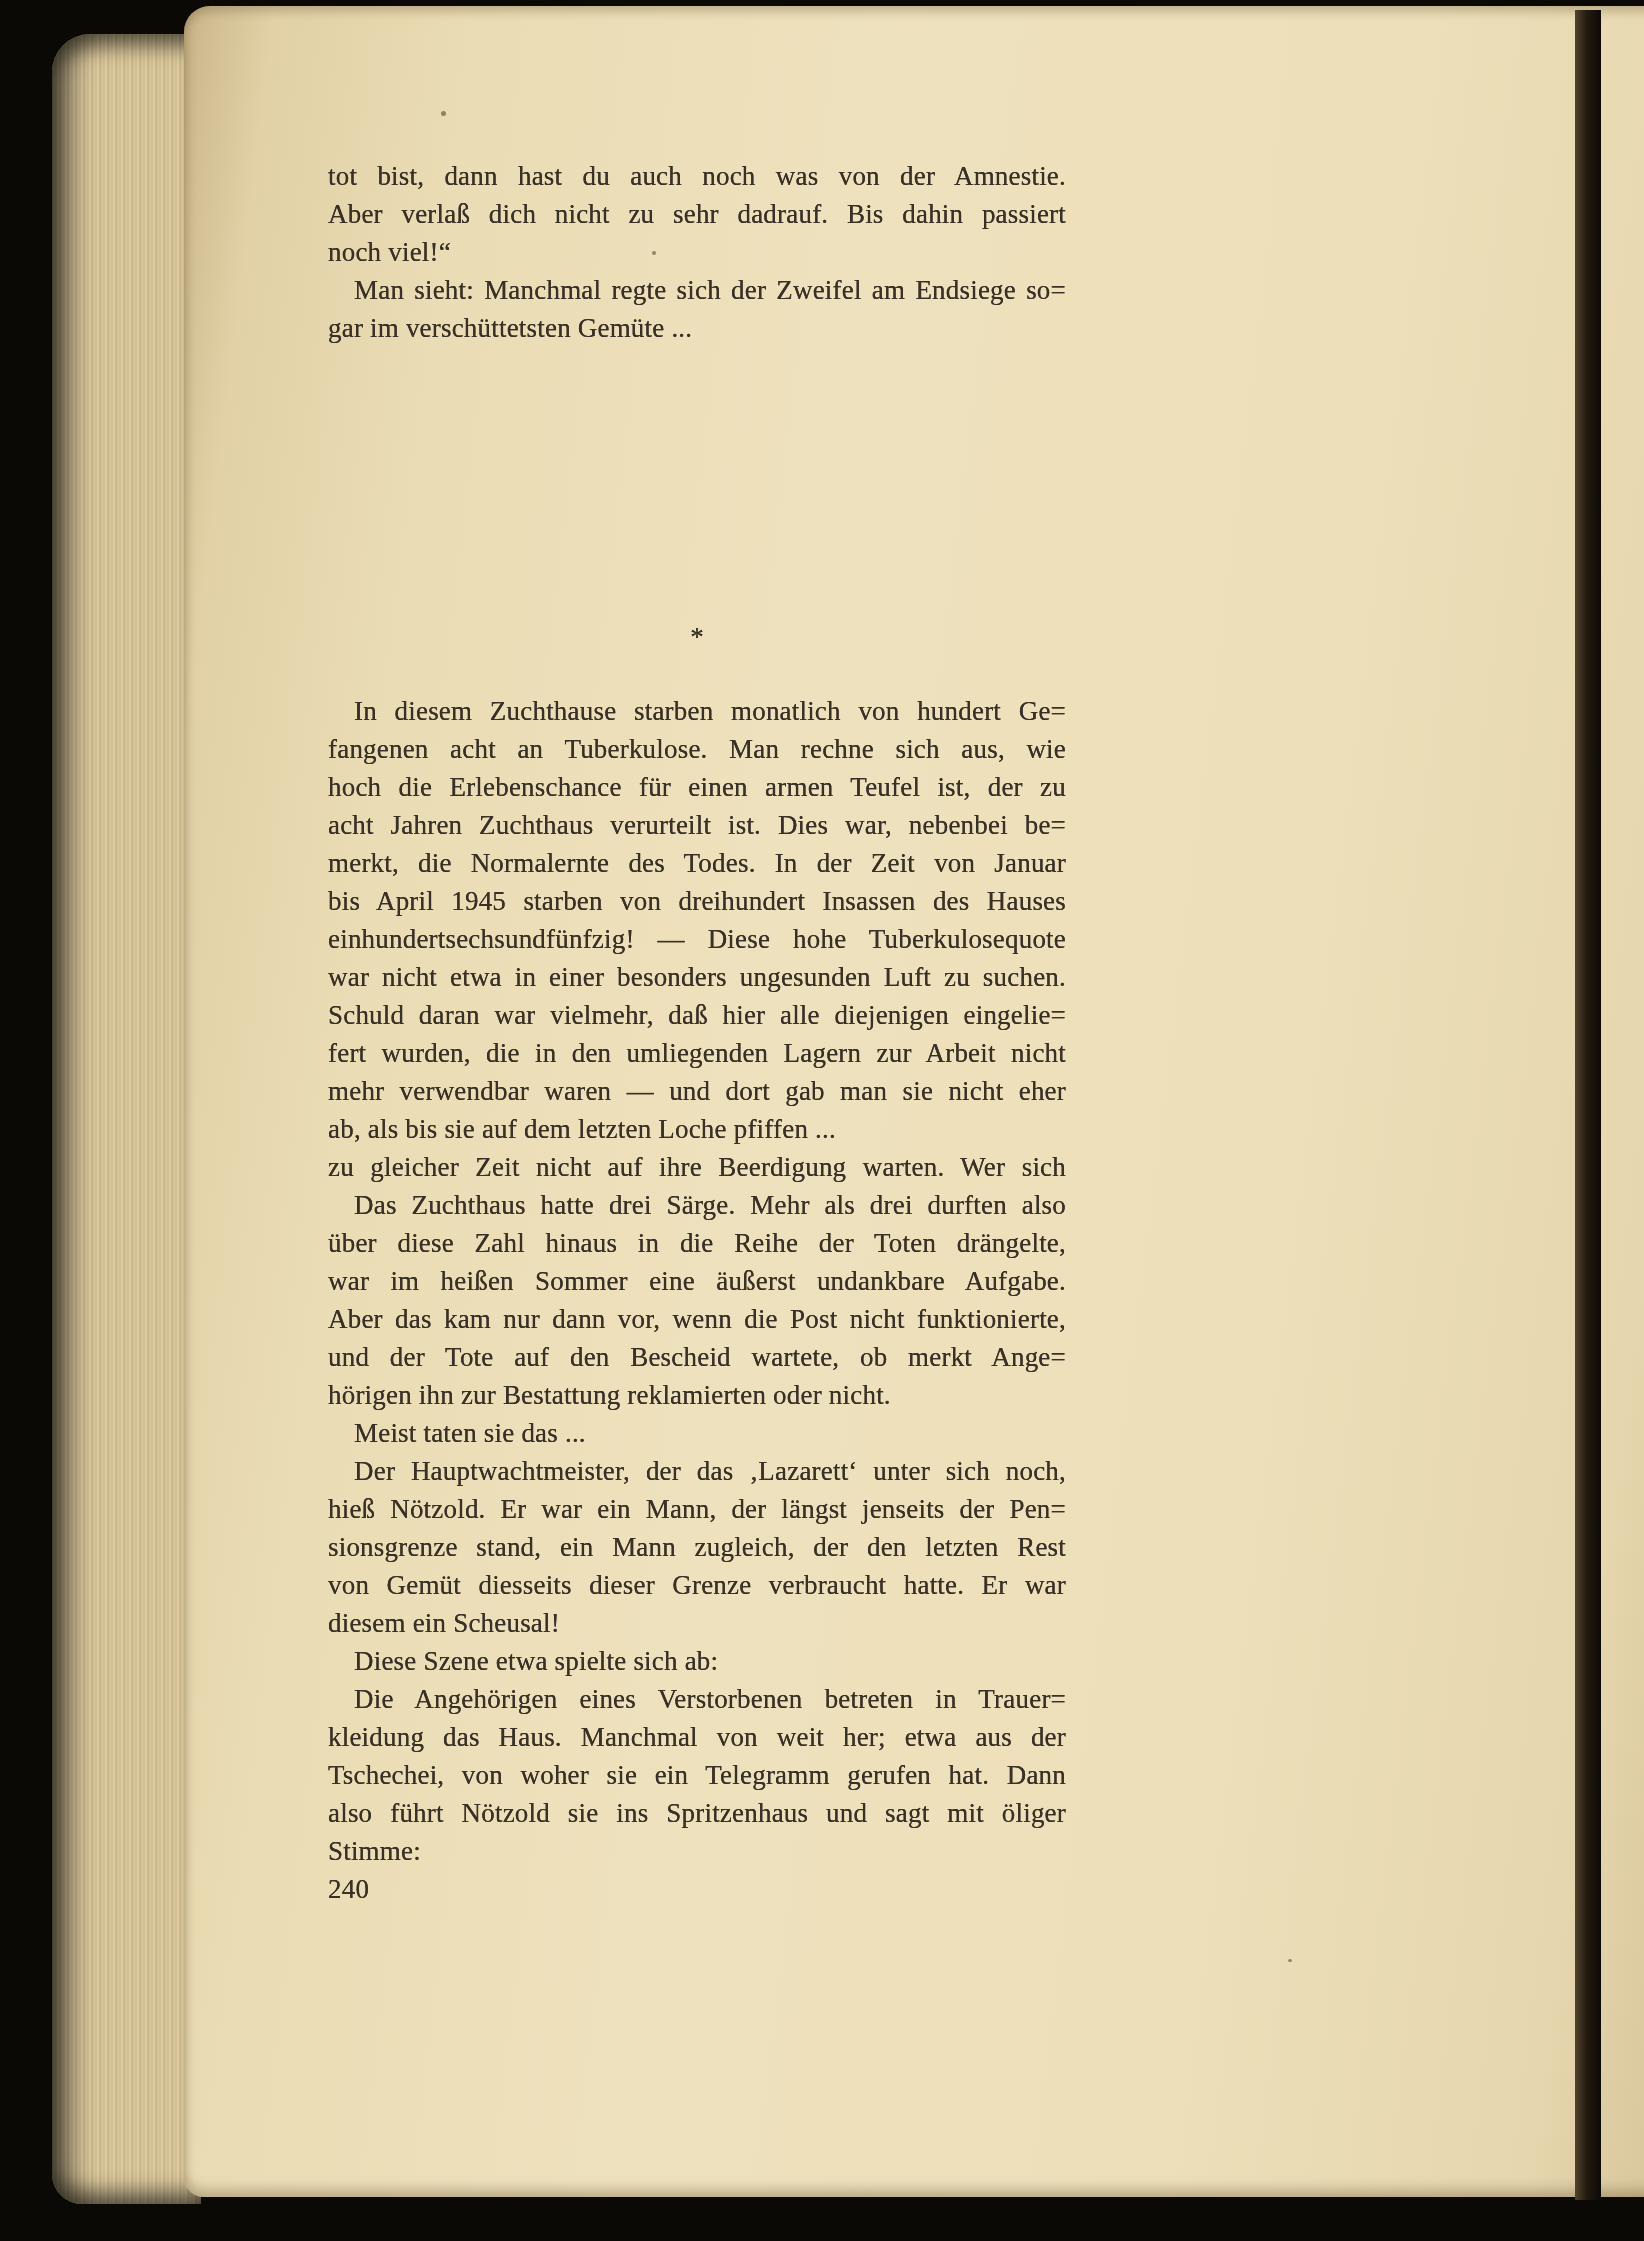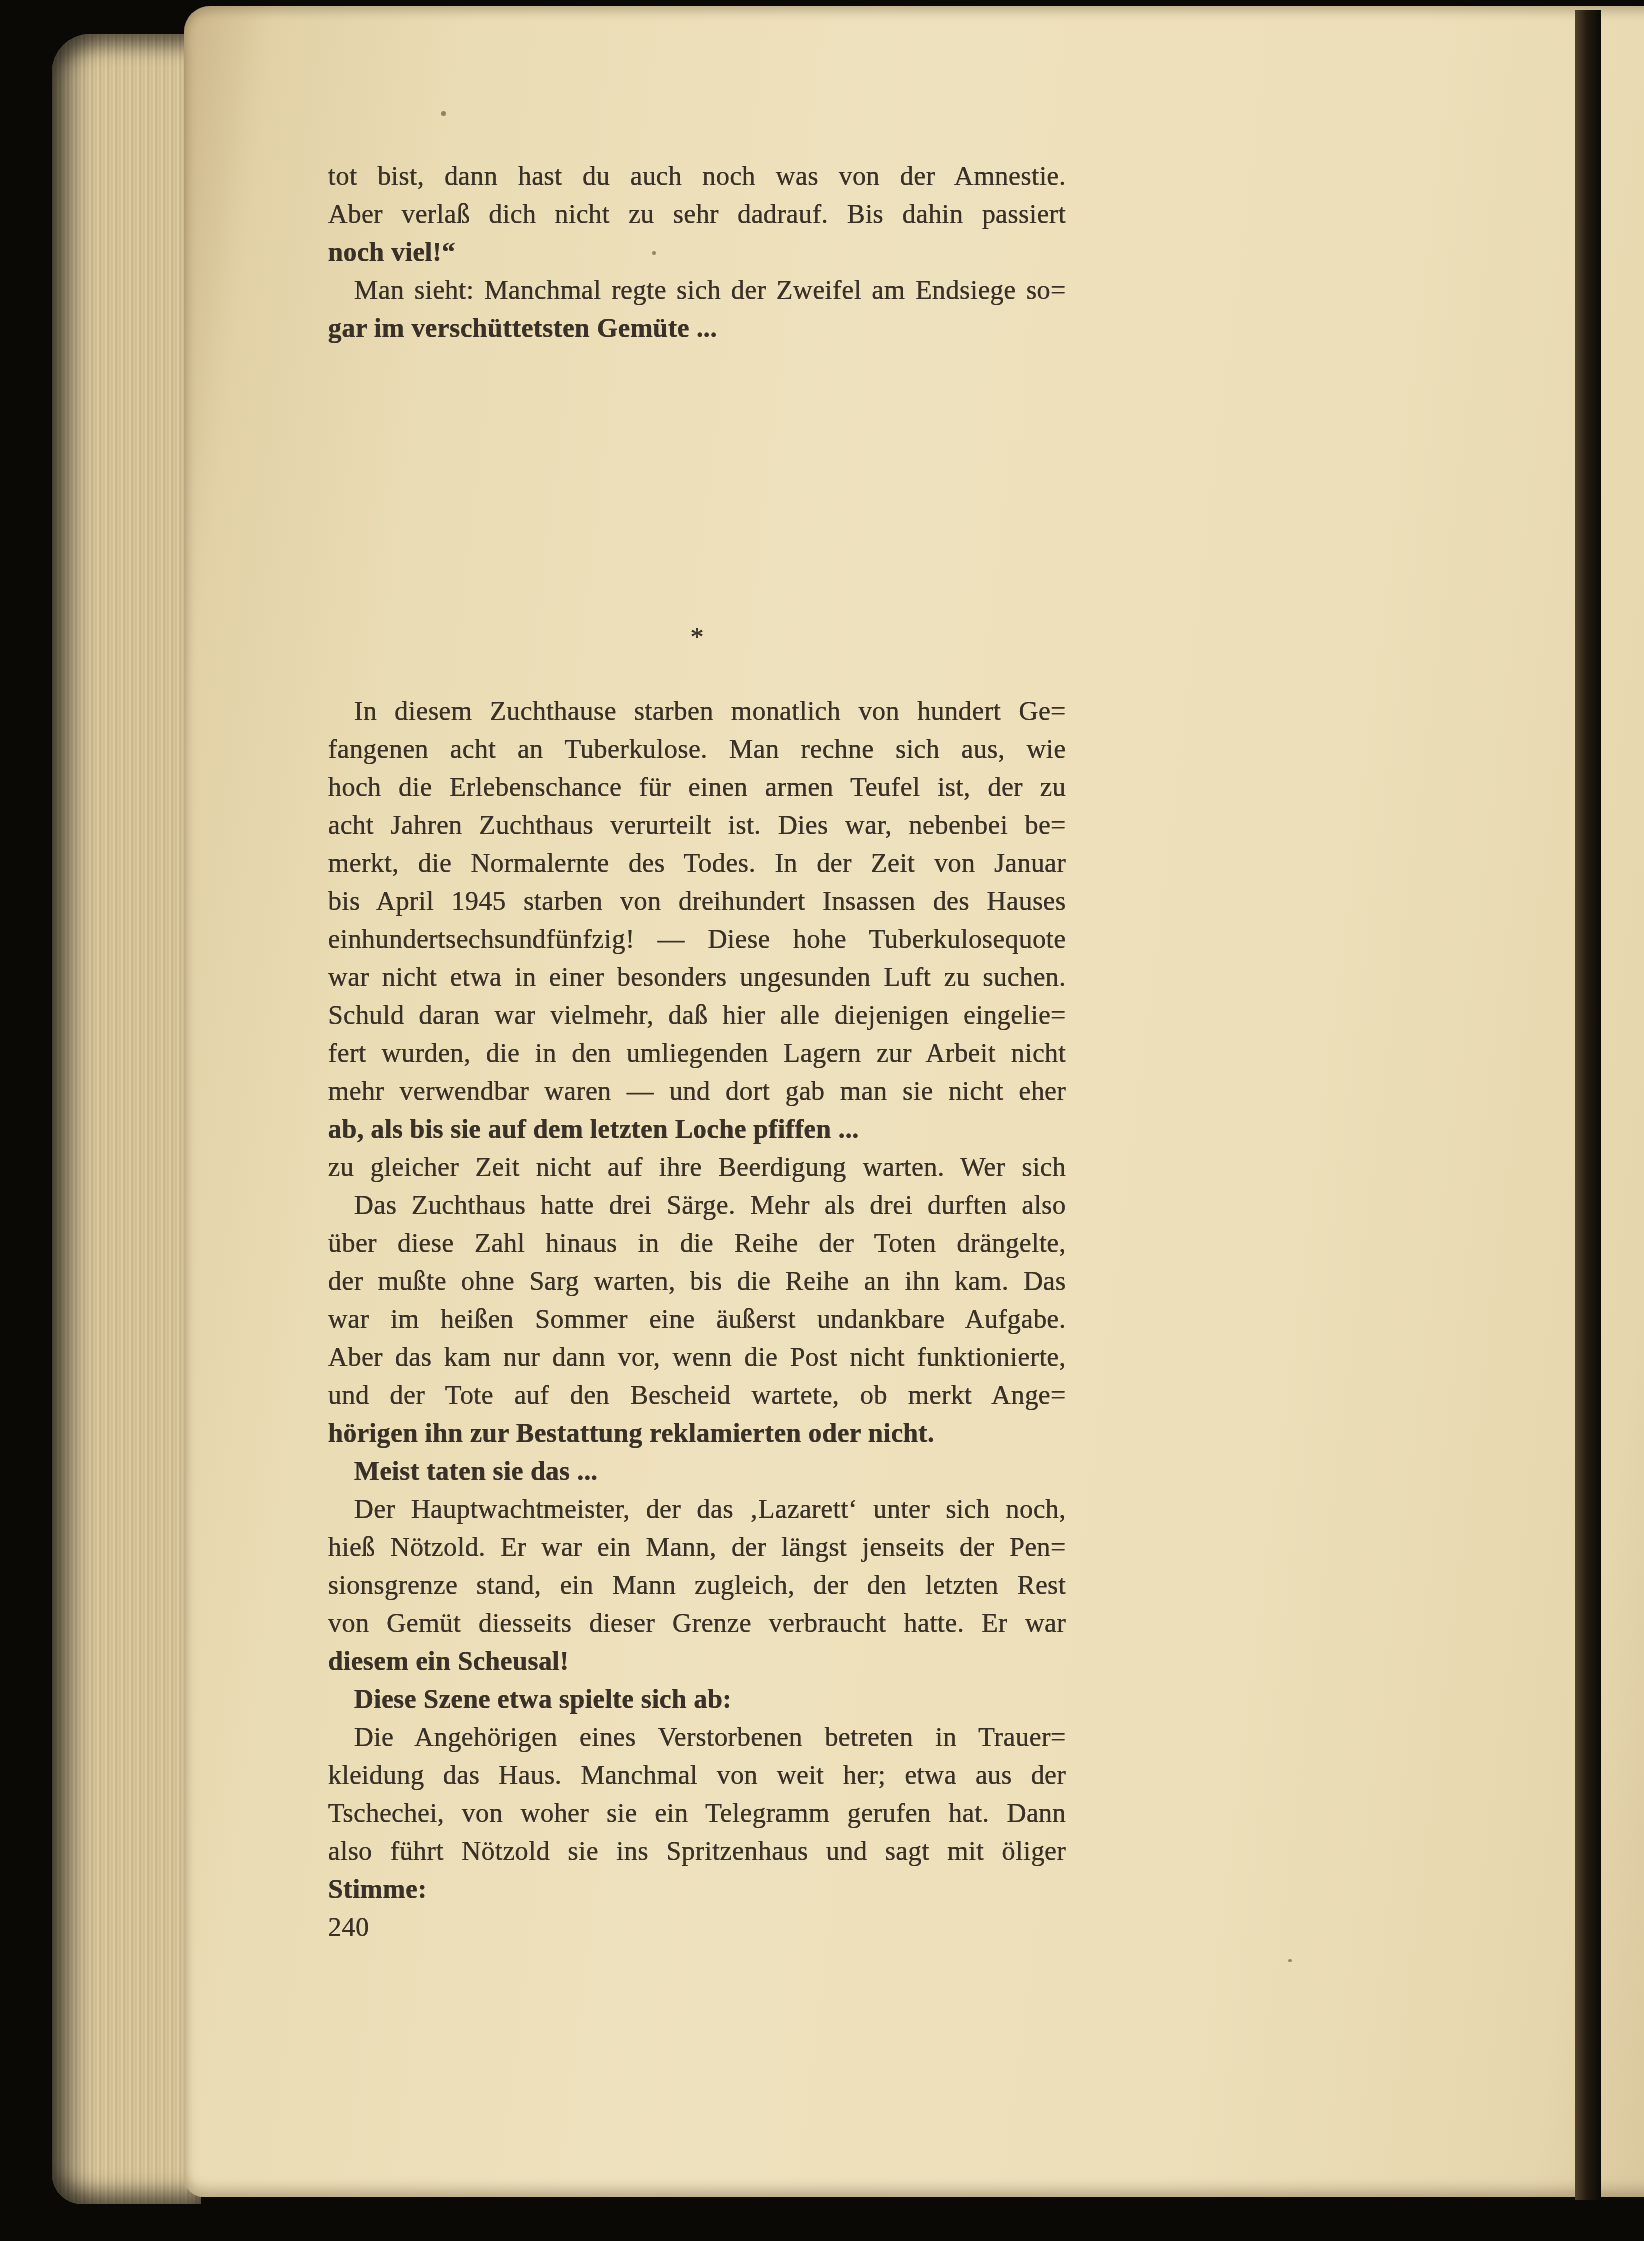--- a/index.html
+++ b/index.html
@@ -81,21 +81,20 @@
   }
 
   .paragraph { margin: 0; }
 
   .line {
     text-align: justify;
     text-align-last: justify;
   }
   .line.last {
     text-align-last: left;
-    font-weight: bold;
   }
   .line.indent {
     padding-left: 26px;
   }
 
   .separator {
     text-align: center;
     margin-top: 271px;
     margin-bottom: 36px;
     height: 38px;
@@ -155,21 +154,20 @@
             <div class="line">war nicht etwa in einer besonders ungesunden Luft zu suchen.</div>
             <div class="line">Schuld daran war vielmehr, daß hier alle diejenigen eingelie=</div>
             <div class="line">fert wurden, die in den umliegenden Lagern zur Arbeit nicht</div>
             <div class="line">mehr verwendbar waren — und dort gab man sie nicht eher</div>
             <div class="line last">ab, als bis sie auf dem letzten Loche pfiffen ...</div>
           </div>
           <div class="paragraph">
             <div class="line">zu gleicher Zeit nicht auf ihre Beerdigung warten. Wer sich</div>
             <div class="line indent">Das Zuchthaus hatte drei Särge. Mehr als drei durften also</div>
             <div class="line">über diese Zahl hinaus in die Reihe der Toten drängelte,</div>
-            <div class="line">der mußte ohne Sarg warten, bis die Reihe an ihn kam. Das</div>
             <div class="line">war im heißen Sommer eine äußerst undankbare Aufgabe.</div>
             <div class="line">Aber das kam nur dann vor, wenn die Post nicht funktionierte,</div>
             <div class="line">und der Tote auf den Bescheid wartete, ob merkt Ange=</div>
             <div class="line last">hörigen ihn zur Bestattung reklamierten oder nicht.</div>
           </div>
           <div class="paragraph">
             <div class="line last indent">Meist taten sie das ...</div>
           </div>
           <div class="paragraph">
             <div class="line indent">Der Hauptwachtmeister, der das ‚Lazarett‘ unter sich noch,</div>

